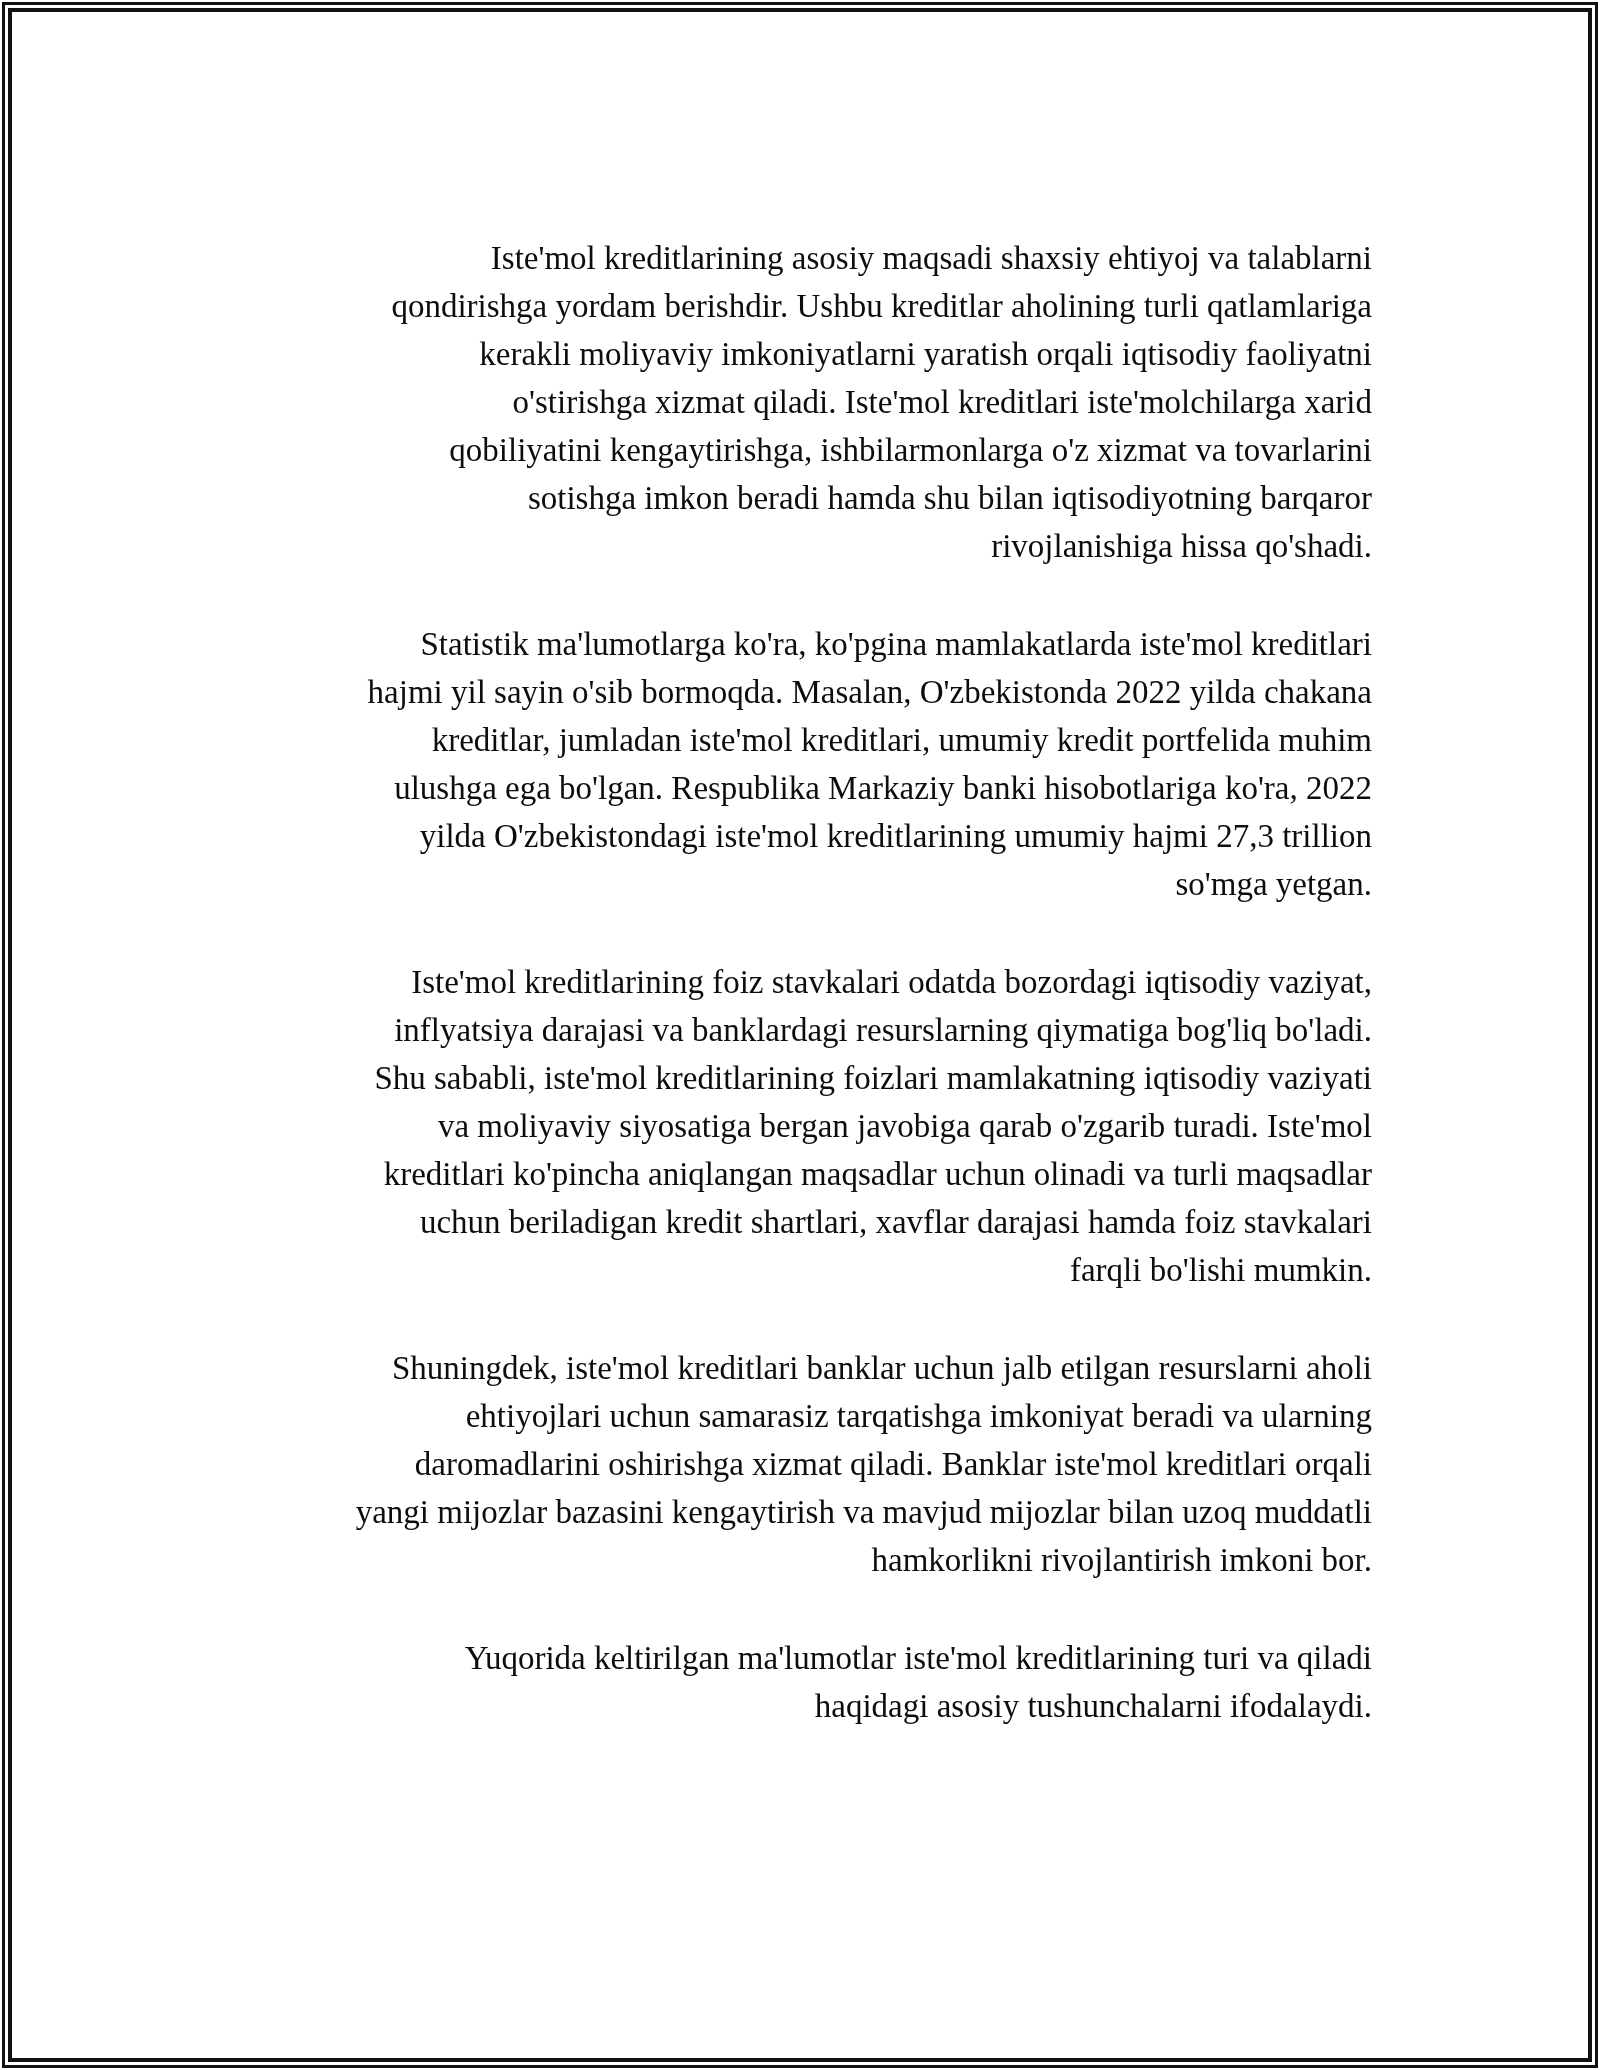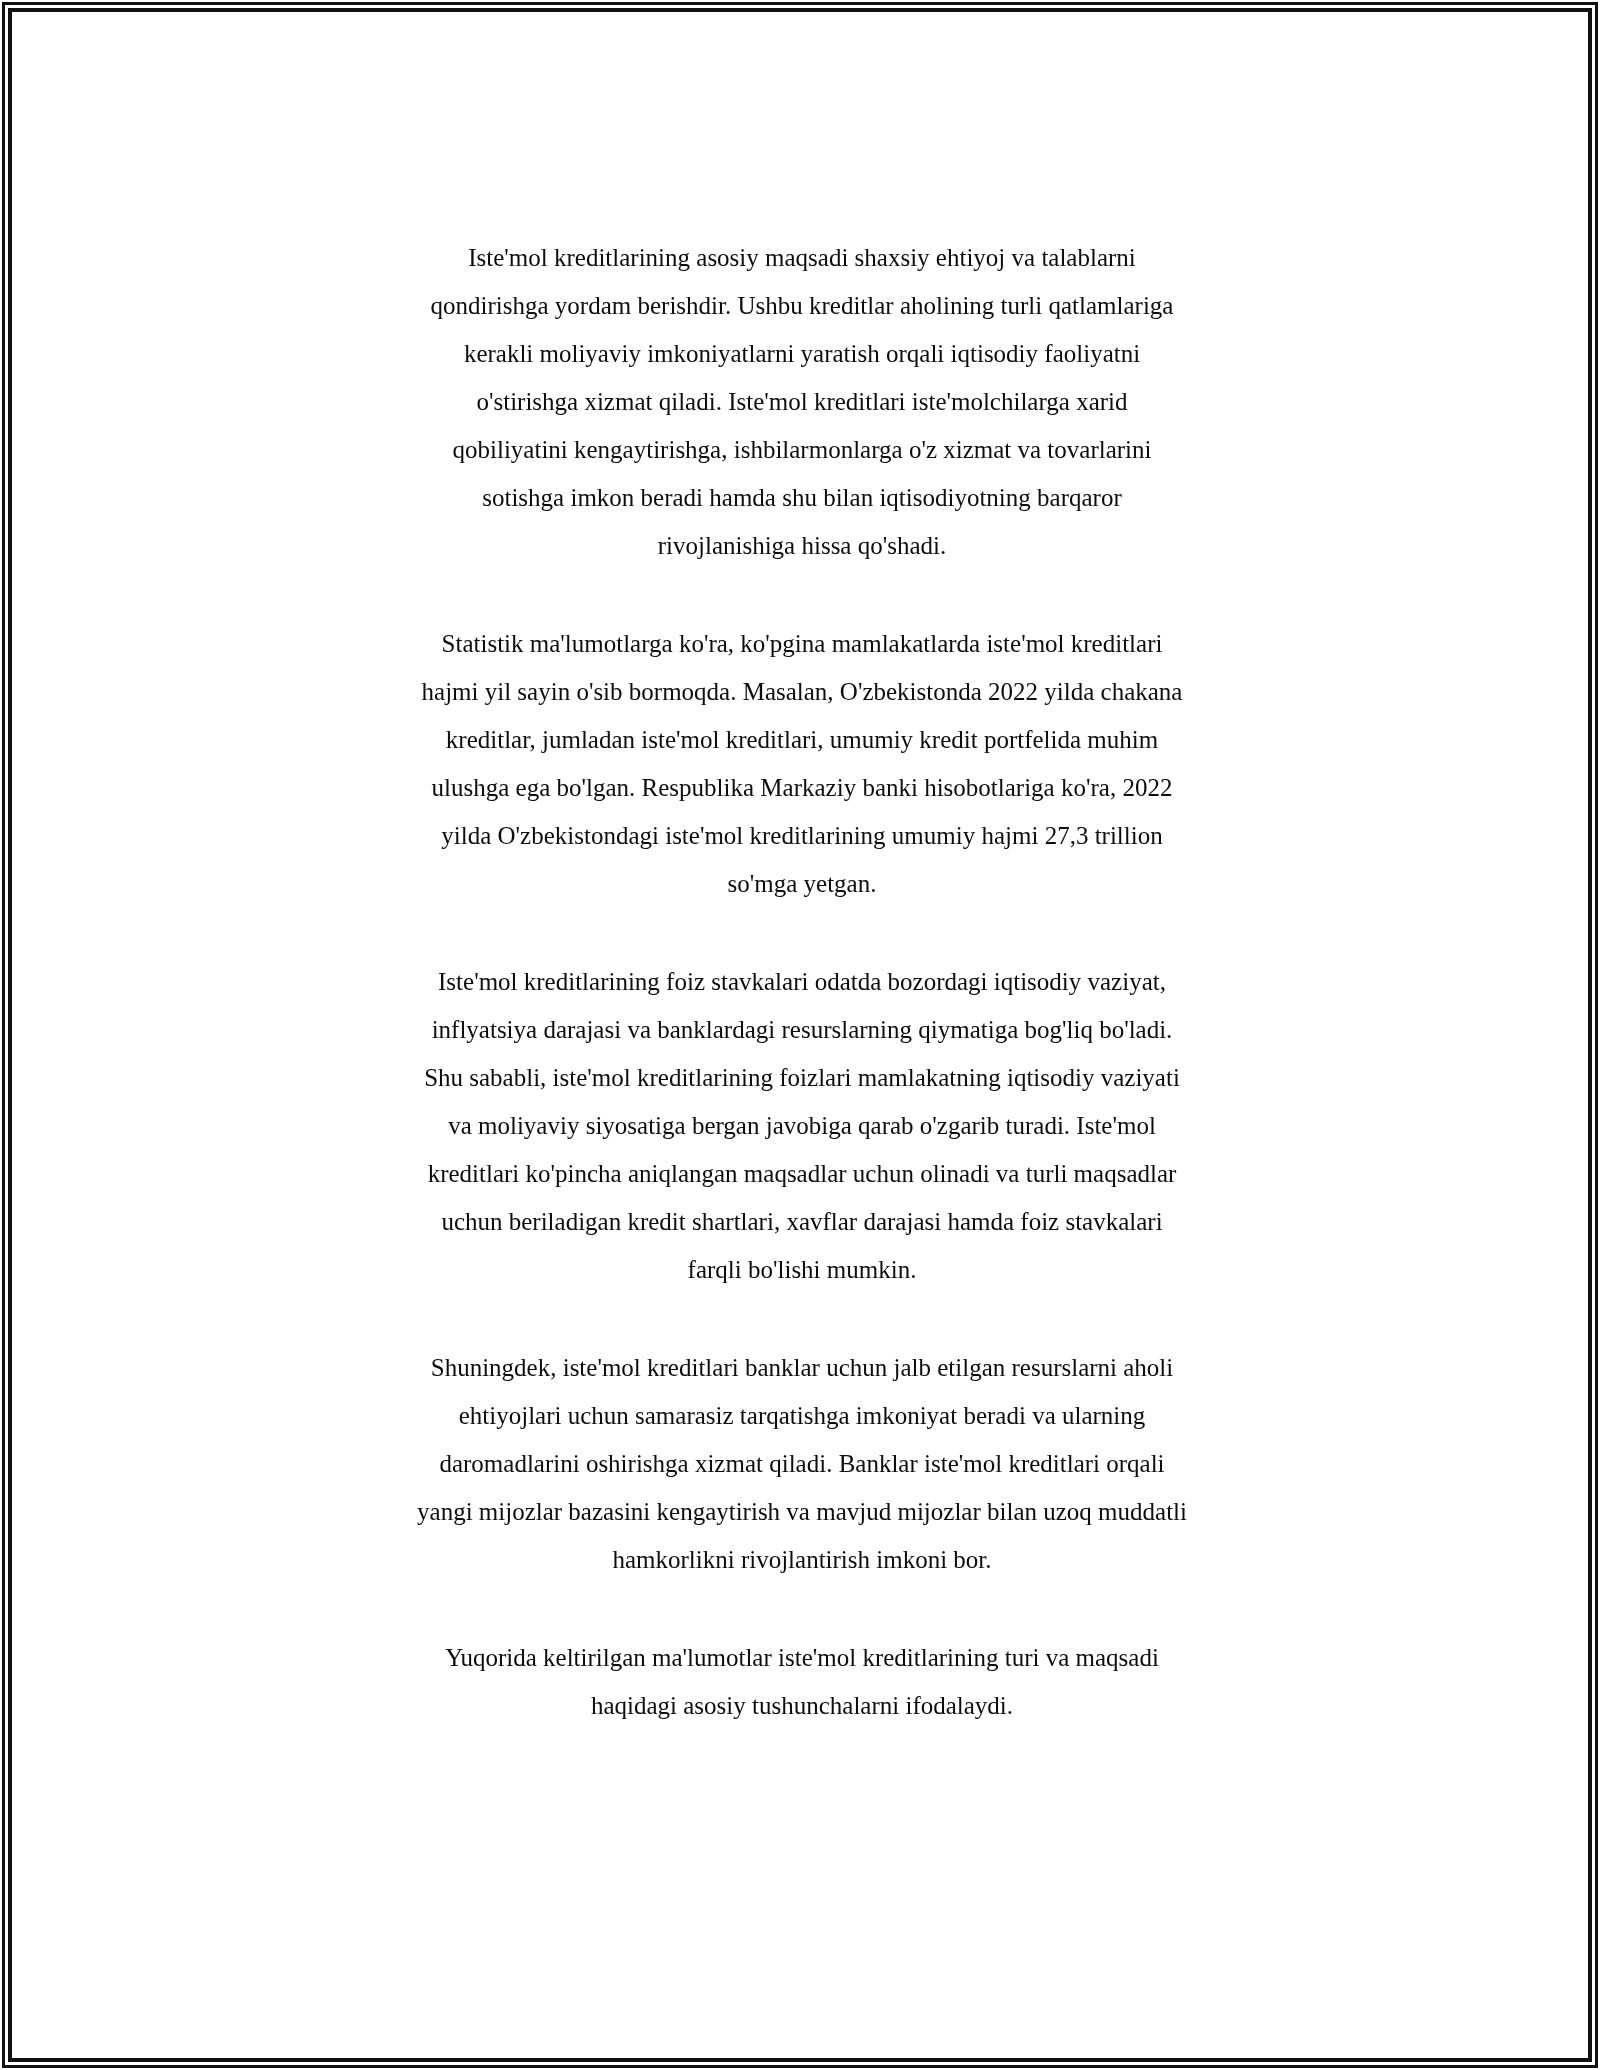--- a/index.html
+++ b/index.html
@@ -26,23 +26,23 @@
     border: 4px solid var(--border-color, #111111);
     pointer-events: none;
   }
   .content {
     position: absolute;
     left: 232px;
     top: 234px;
     width: 1140px;
     color: var(--text-color, #0d0d0d);
     font-family: "Liberation Serif", "DejaVu Serif", serif;
-    font-size: 25px;
+    font-size: 33px;
     line-height: 48px;
-    text-align: center;
+    text-align: right;
   }
   .para {
     margin: 0 0 50px 0;
     white-space: pre-line;
   }
   .para:last-child {
     margin-bottom: 0;
   }
 </style>
 </head>
@@ -70,16 +70,16 @@
 Shu sababli, iste'mol kreditlarining foizlari mamlakatning iqtisodiy vaziyati
 va moliyaviy siyosatiga bergan javobiga qarab o'zgarib turadi. Iste'mol
 kreditlari ko'pincha aniqlangan maqsadlar uchun olinadi va turli maqsadlar
 uchun beriladigan kredit shartlari, xavflar darajasi hamda foiz stavkalari
 farqli bo'lishi mumkin.</p>
     <p class="para">Shuningdek, iste'mol kreditlari banklar uchun jalb etilgan resurslarni aholi
 ehtiyojlari uchun samarasiz tarqatishga imkoniyat beradi va ularning
 daromadlarini oshirishga xizmat qiladi. Banklar iste'mol kreditlari orqali
 yangi mijozlar bazasini kengaytirish va mavjud mijozlar bilan uzoq muddatli
 hamkorlikni rivojlantirish imkoni bor.</p>
-    <p class="para">Yuqorida keltirilgan ma'lumotlar iste'mol kreditlarining turi va maqsadi
+    <p class="para">Yuqorida keltirilgan ma'lumotlar iste'mol kreditlarining turi va qiladi
 haqidagi asosiy tushunchalarni ifodalaydi.</p>
   </div>
 </div>
 
 </body></html>

